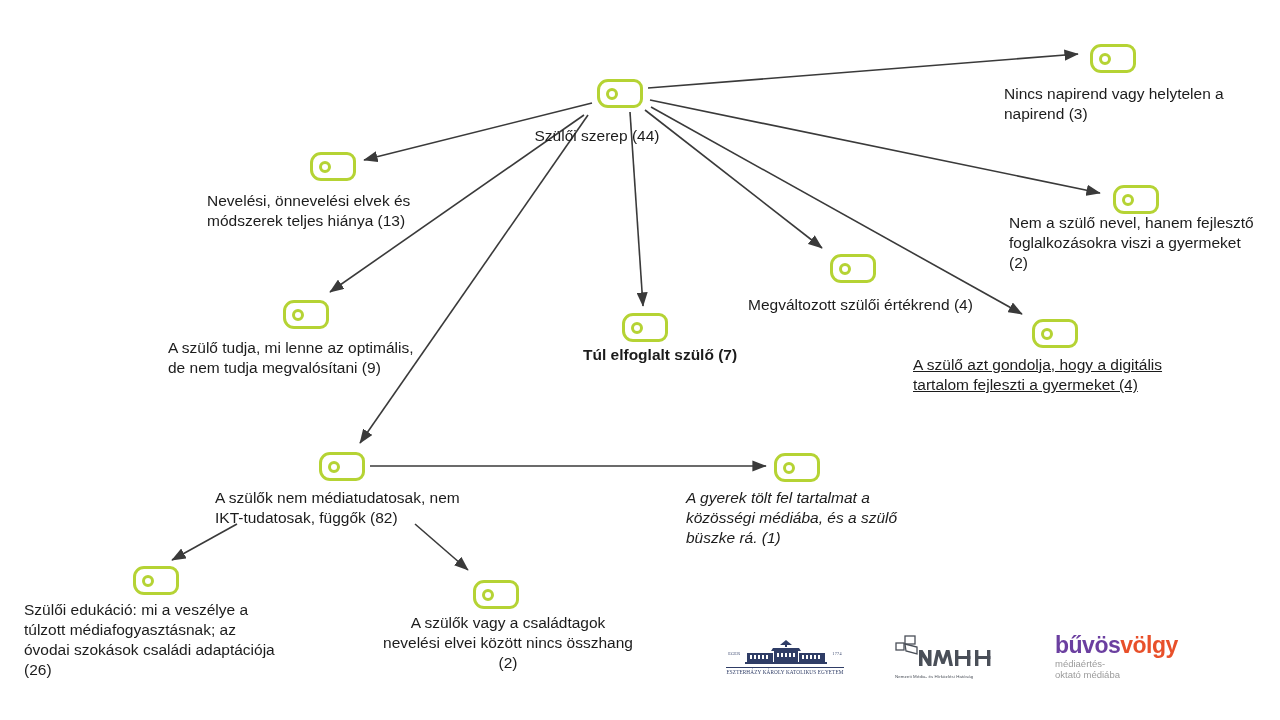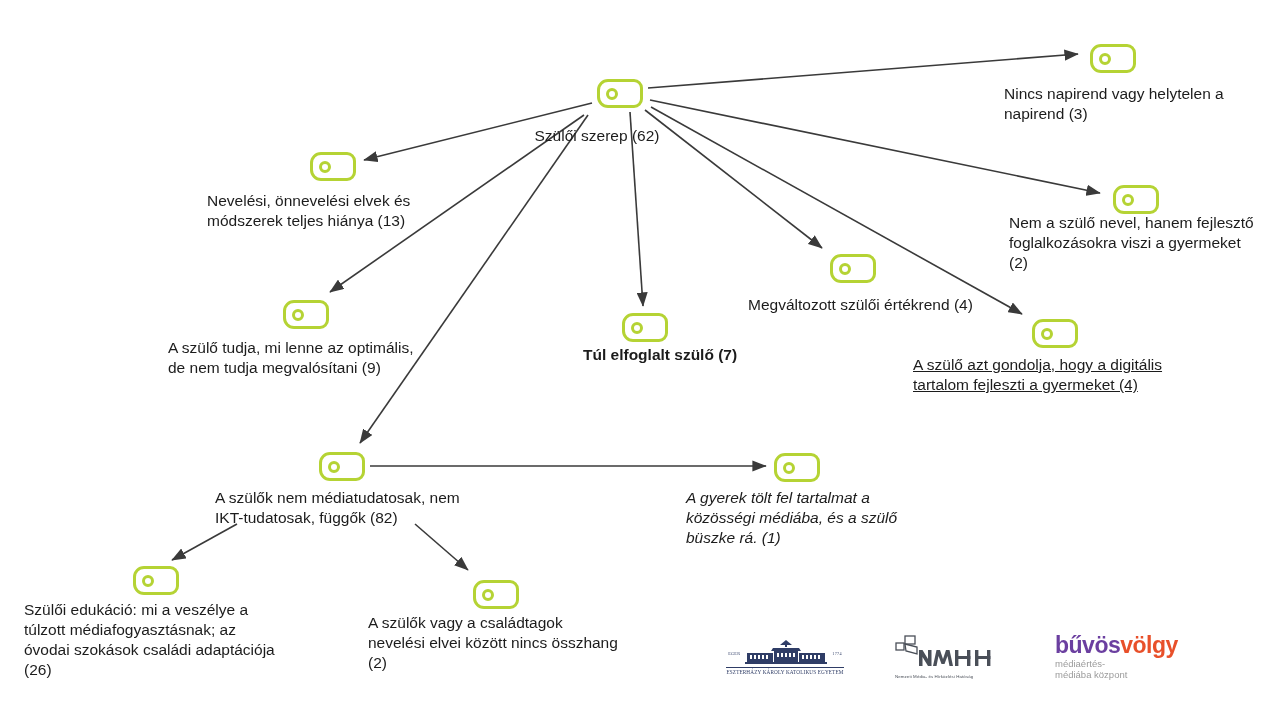--- a/index.html
+++ b/index.html
@@ -156,21 +156,21 @@
         <line x1="370" y1="466" x2="766" y2="466" stroke="#3a3a3a" stroke-width="1.6" marker-end="url(#arrowhead)"></line>
         <line x1="237" y1="524" x2="172" y2="560" stroke="#3a3a3a" stroke-width="1.6" marker-end="url(#arrowhead)"></line>
         <line x1="415" y1="524" x2="468" y2="570" stroke="#3a3a3a" stroke-width="1.6" marker-end="url(#arrowhead)"></line>
       </g>
   </svg>
 
   <div id="nodes-group">
       <div class="node" style="left: 597px; top: 79px; border-color: rgb(181, 211, 52);">
         <span class="dot" style="border-color: rgb(181, 211, 52);"></span>
       </div>
-      <div class="node-label center" style="left: 497px; top: 126px; width: 200px;">Szülői szerep (62)</div>
+      <div class="node-label center" style="left: 497px; top: 126px; width: 200px;">Szülői szerep (44)</div>
       <div class="node" style="left: 1090px; top: 44px; border-color: rgb(181, 211, 52);">
         <span class="dot" style="border-color: rgb(181, 211, 52);"></span>
       </div>
       <div class="node-label left" style="left: 1004px; top: 84px; width: 280px;">Nincs napirend vagy helytelen a
 napirend (3)</div>
       <div class="node" style="left: 1113px; top: 185px; border-color: rgb(181, 211, 52);">
         <span class="dot" style="border-color: rgb(181, 211, 52);"></span>
       </div>
       <div class="node-label left" style="left: 1009px; top: 213px; width: 280px;">Nem a szülő nevel, hanem fejlesztő
 foglalkozásokra viszi a gyermeket
@@ -212,21 +212,21 @@
       <div class="node" style="left: 133px; top: 566px; border-color: rgb(181, 211, 52);">
         <span class="dot" style="border-color: rgb(181, 211, 52);"></span>
       </div>
       <div class="node-label left" style="left: 24px; top: 600px; width: 310px;">Szülői edukáció:  mi a veszélye a
 túlzott médiafogyasztásnak; az
 óvodai szokások családi adaptációja
 (26)</div>
       <div class="node" style="left: 473px; top: 580px; border-color: rgb(181, 211, 52);">
         <span class="dot" style="border-color: rgb(181, 211, 52);"></span>
       </div>
-      <div class="node-label left" style="left: 368px; top: 613px; width: 280px;">A szülők vagy a családtagok
+      <div class="node-label left" style="left: 368px; top: 613px; width: 280px; text-align: center;">A szülők vagy a családtagok
 nevelési elvei között nincs összhang
 (2)</div>
     </div>
 
   <div class="logos">
 
     <div class="logo">
       <div class="ekke">
         <div class="ekke-top">
           <span class="ekke-yr">EGER</span>
@@ -284,18 +284,18 @@
           </g>
         </svg>
         <div class="nmhh-sub">Nemzeti Média- és Hírközlési Hatóság</div>
       </div>
     </div>
 
     <div class="logo">
       <div>
         <div class="bv-word"><span class="bv-a">bűvös</span><span class="bv-b">völgy</span></div>
         <div class="bv-sub" style="white-space:pre-line">médiaértés-
-médiába központ</div>
+oktató médiába</div>
       </div>
     </div>
 
   </div>
 </div>
 
 </body></html>

